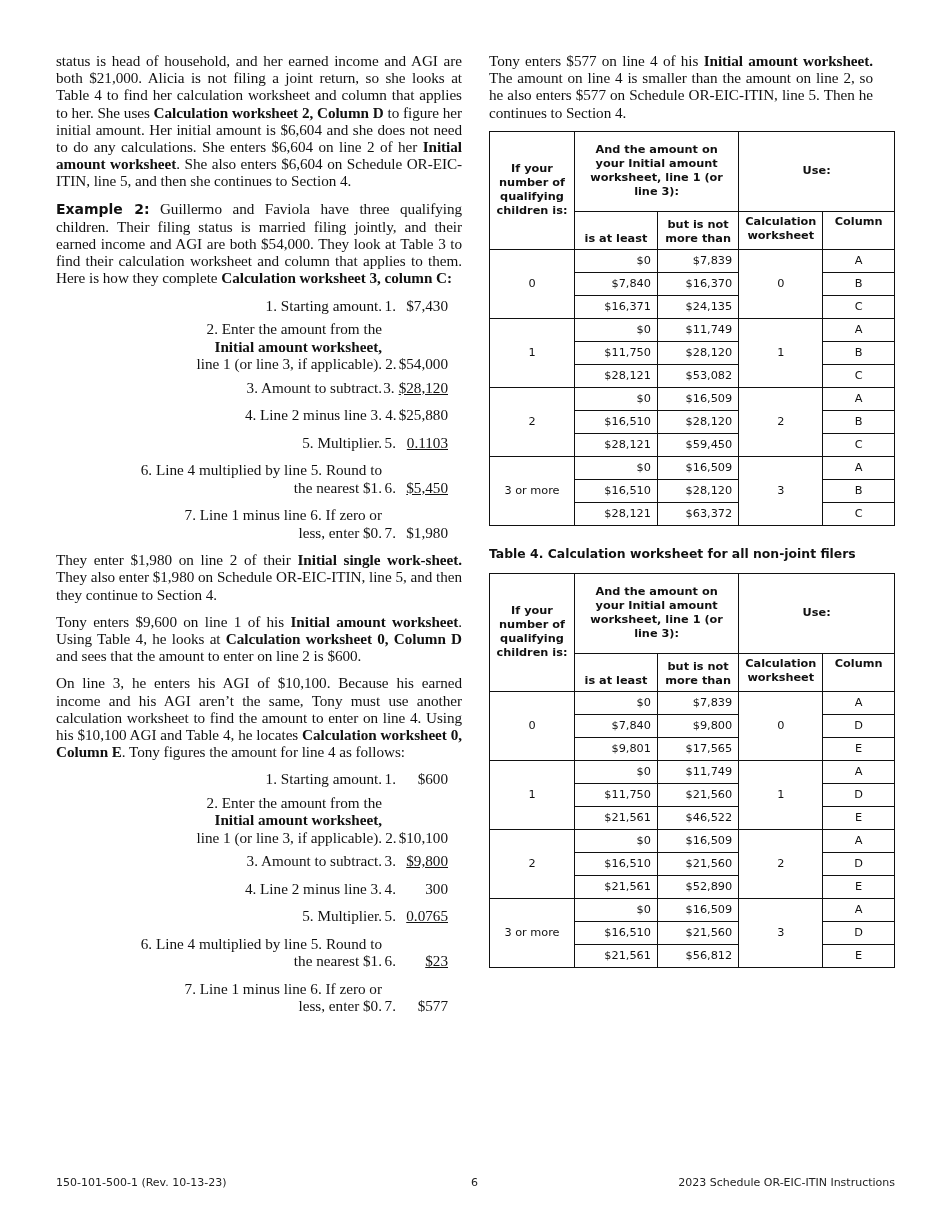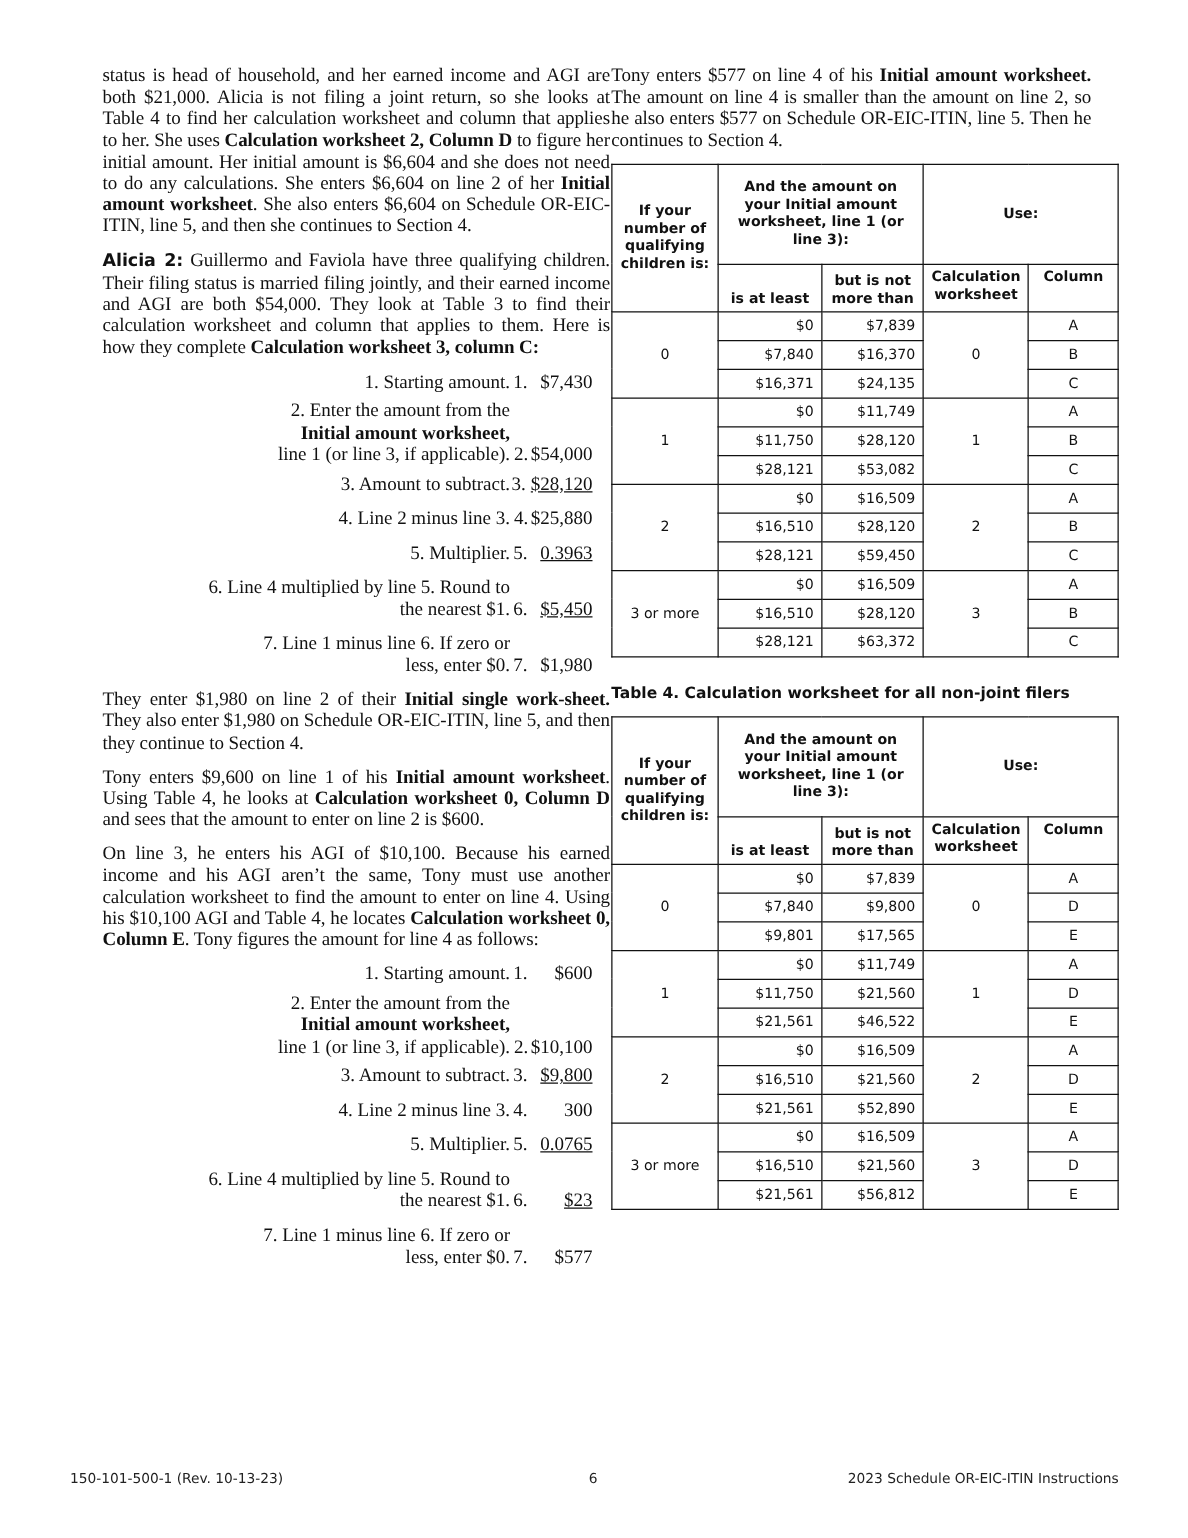--- a/index.html
+++ b/index.html
@@ -1,17 +1,17 @@
 <!DOCTYPE html>
 <html><head>
 <meta charset="utf-8">
 <style>
   html, body { margin: 0; padding: 0; background: #ffffff; }
   body { width: 950px; height: 1230px; position: relative; overflow: hidden; color: #111; }
-  .serif { font-family: "Liberation Serif", "DejaVu Serif", serif; margin-left: 26px; }
+  .serif { font-family: "Liberation Serif", "DejaVu Serif", serif; }
   .col-left { position: absolute; left: 56px; top: 52px; width: 406px; }
   .col-right { position: absolute; left: 489px; top: 52px; width: 384px; }
   p.para { margin: 0 0 10px 0; font-size: 15.2px; line-height: 17.2px; text-align: justify; letter-spacing: -0.05px; }
   p.para b { font-weight: bold; }
   .ex-label { font-family: "DejaVu Sans", sans-serif; font-weight: bold; font-size: 14px; }
 
   .wk { margin: 0 0 10px 0; }
   .wk-row { display: flex; align-items: flex-end; font-size: 15.2px; line-height: 17.5px; margin-bottom: 6px; }
   .wk-desc { flex: 1; text-align: right; }
   .wk-desc .ind { padding-left: 14px; display: block; }
@@ -29,21 +29,21 @@
   table.calc td.ctr { text-align: center; }
 
   .footer { position: absolute; top: 1176px; font-family: "DejaVu Sans", sans-serif; font-size: 11px; color: #222; }
 </style>
 </head>
 <body>
 
 <div class="col-left serif">
   <p class="para"><span>status is head of household, and her earned income and AGI are both $21,000. Alicia is not filing a joint return, so she looks at Table 4 to find her calculation worksheet and column that applies to her. She uses </span><b>Calculation worksheet 2, Column D</b><span> to figure her initial amount. Her initial amount is $6,604 and she does not need to do any calculations. She enters $6,604 on line 2 of her </span><b>Initial amount worksheet</b><span>. She also enters $6,604 on Schedule OR-EIC-ITIN, line 5, and then she continues to Section 4.</span></p>
 
-  <p class="para"><span class="ex-label">Alicia 2:</span><span> Guillermo and Faviola have three qualifying children. Their filing status is married filing jointly, and their earned income and AGI are both $54,000. They look at Table 3 to find their calculation worksheet and column that applies to them. Here is how they complete </span><b>Calculation worksheet 3, column C:</b></p>
+  <p class="para"><span class="ex-label">Example 2:</span><span> Guillermo and Faviola have three qualifying children. Their filing status is married filing jointly, and their earned income and AGI are both $54,000. They look at Table 3 to find their calculation worksheet and column that applies to them. Here is how they complete </span><b>Calculation worksheet 3, column C:</b></p>
 
   <div class="wk">
     <div class="wk-row">
       <div class="wk-desc">1. Starting amount.</div>
       <div class="wk-right">
           <span class="n">1.</span>
           <span class="v" style="width:48px">$7,430</span>
         </div>
     </div>
     <div class="wk-row">
@@ -64,21 +64,21 @@
       <div class="wk-desc">4. Line 2 minus line 3.</div>
       <div class="wk-right" style="gap:2px">
           <span class="n">4.</span>
           <span class="v">$25,880</span>
         </div>
     </div>
     <div class="wk-row" style="margin-top:10px">
       <div class="wk-desc">5. Multiplier.</div>
       <div class="wk-right">
           <span class="n">5.</span>
-          <span class="v" style="width:48px;text-decoration:underline">0.3963</span>
+          <span class="v" style="width:48px;text-decoration:underline">0.1103</span>
         </div>
     </div>
     <div class="wk-row" style="margin-top:10px">
       <div class="wk-desc"><span>6. Line 4 multiplied by line 5. Round to</span><span class="ind">the nearest $1.</span></div>
       <div class="wk-right">
           <span class="n">6.</span>
           <span class="v" style="width:48px;text-decoration:underline">$5,450</span>
         </div>
     </div>
     <div class="wk-row" style="margin-top:10px">

